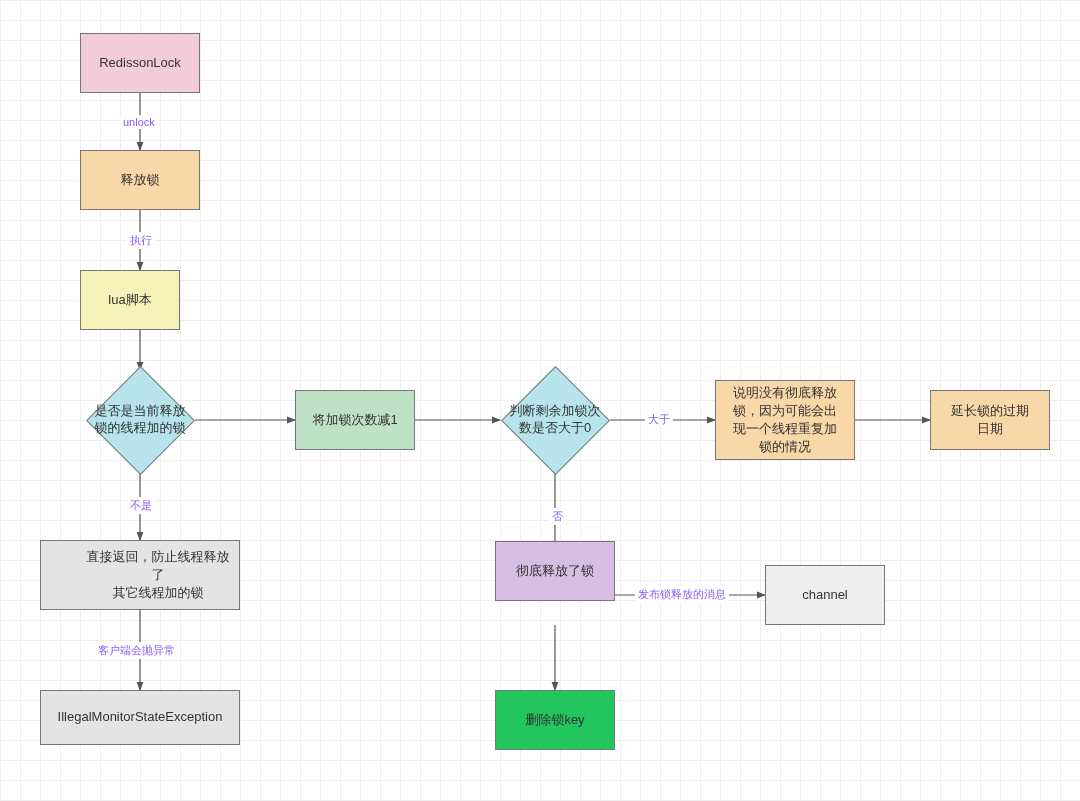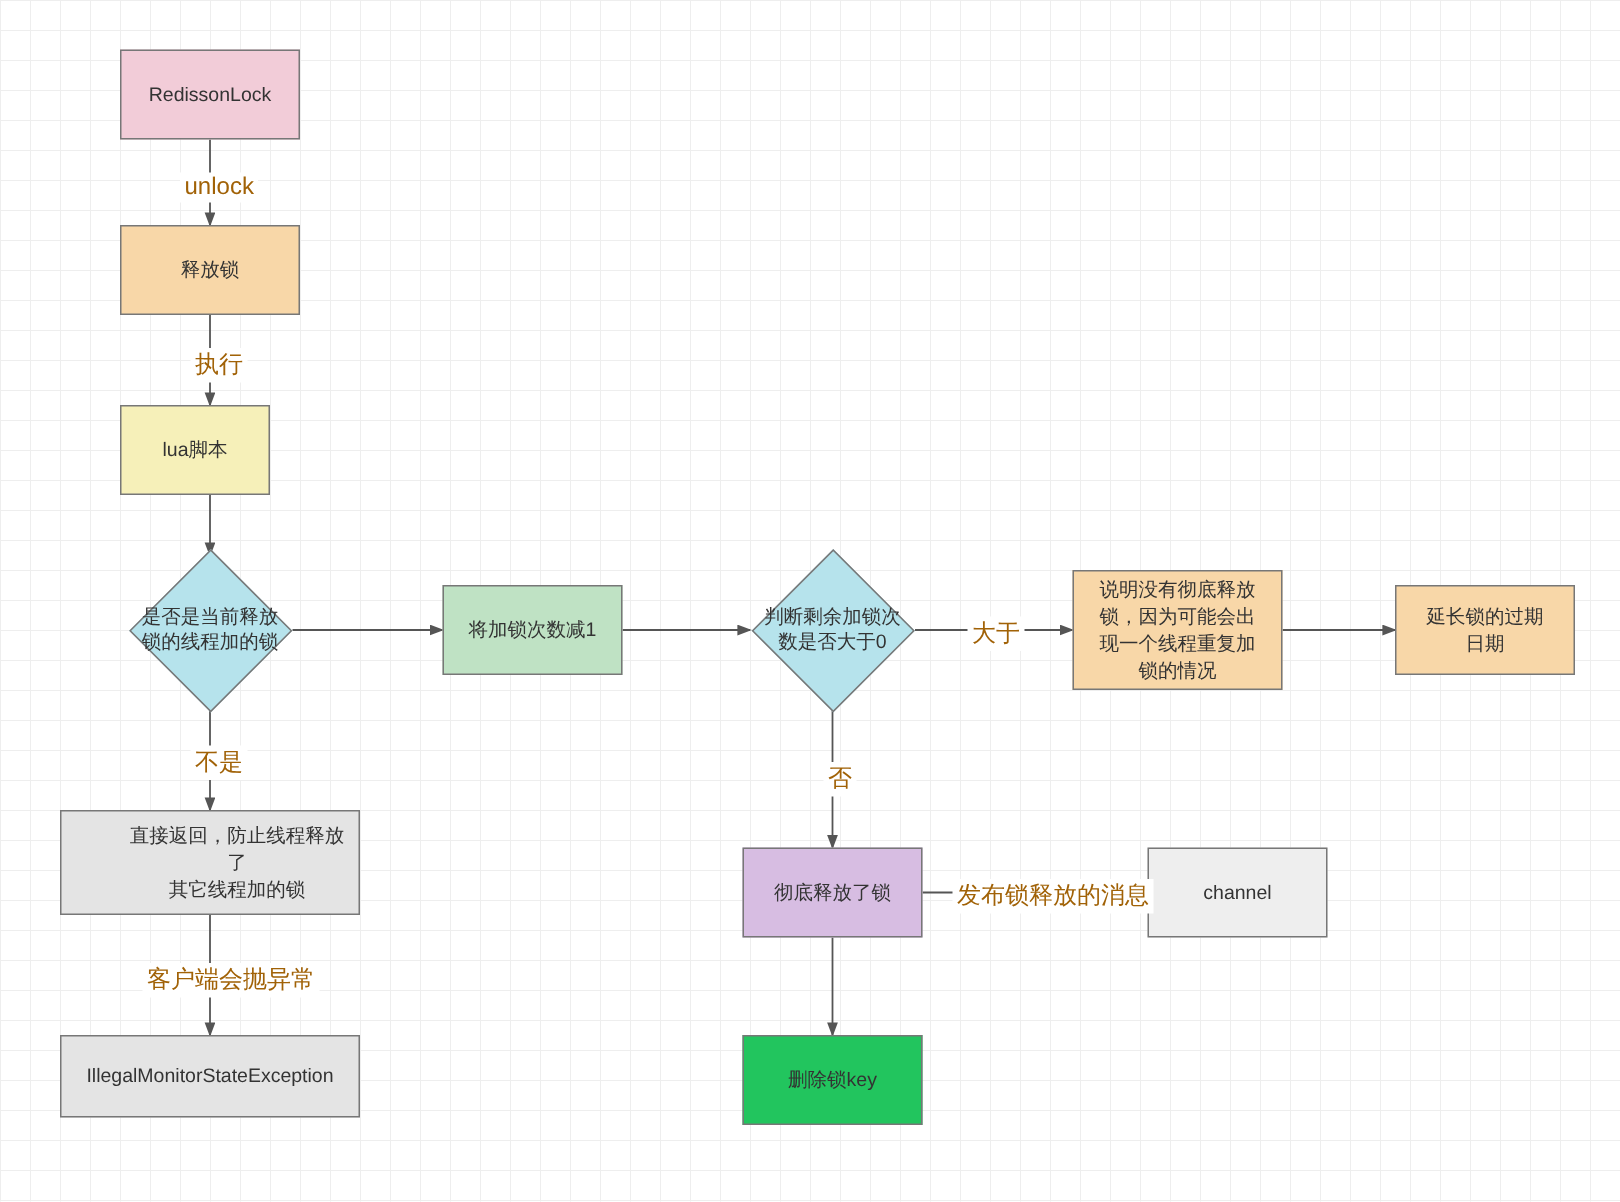--- a/index.html
+++ b/index.html
@@ -47,23 +47,23 @@
     position: relative;
     z-index: 2;
     text-align: center;
     line-height: 1.3;
     padding: 0 8px;
     color: #333;
   }
   .edge-label {
     position: absolute;
     background: #ffffff;
-    font-size: 16px;
+    font-size: 11px;
     padding: 1px 3px;
-    color: #a16207;
+    color: #8b5cf6;
     white-space: nowrap;
     z-index: 3;
   }
   svg { position: absolute; top: 0; left: 0; pointer-events: none; }
 </style>
 </head>
 <body>
 
 <svg width="1080" height="801">
   <defs>
@@ -134,21 +134,21 @@
 </div>
 
 <div class="node" style="left: 40px; top: 540px; width: 200px; height: 70px; background-color: rgb(228, 228, 228); padding-left: 40px;">
   <span>直接返回，防止线程释放了<br>其它线程加的锁</span>
 </div>
 
 <div class="node" style="left: 40px; top: 690px; width: 200px; height: 55px; background-color: rgb(228, 228, 228);">
   <span>IllegalMonitorStateException</span>
 </div>
 
-<div class="node" style="left: 495px; top: 565px; width: 120px; height: 60px; background-color: rgb(215, 189, 226);">
+<div class="node" style="left: 495px; top: 541px; width: 120px; height: 60px; background-color: rgb(215, 189, 226);">
   <span>彻底释放了锁</span>
 </div>
 
 <div class="node" style="left: 495px; top: 690px; width: 120px; height: 60px; background-color: #22c55e;">
   <span>删除锁key</span>
 </div>
 
 <div class="node" style="left: 765px; top: 565px; width: 120px; height: 60px; background-color: rgb(238, 238, 238);">
   <span>channel</span>
 </div>

